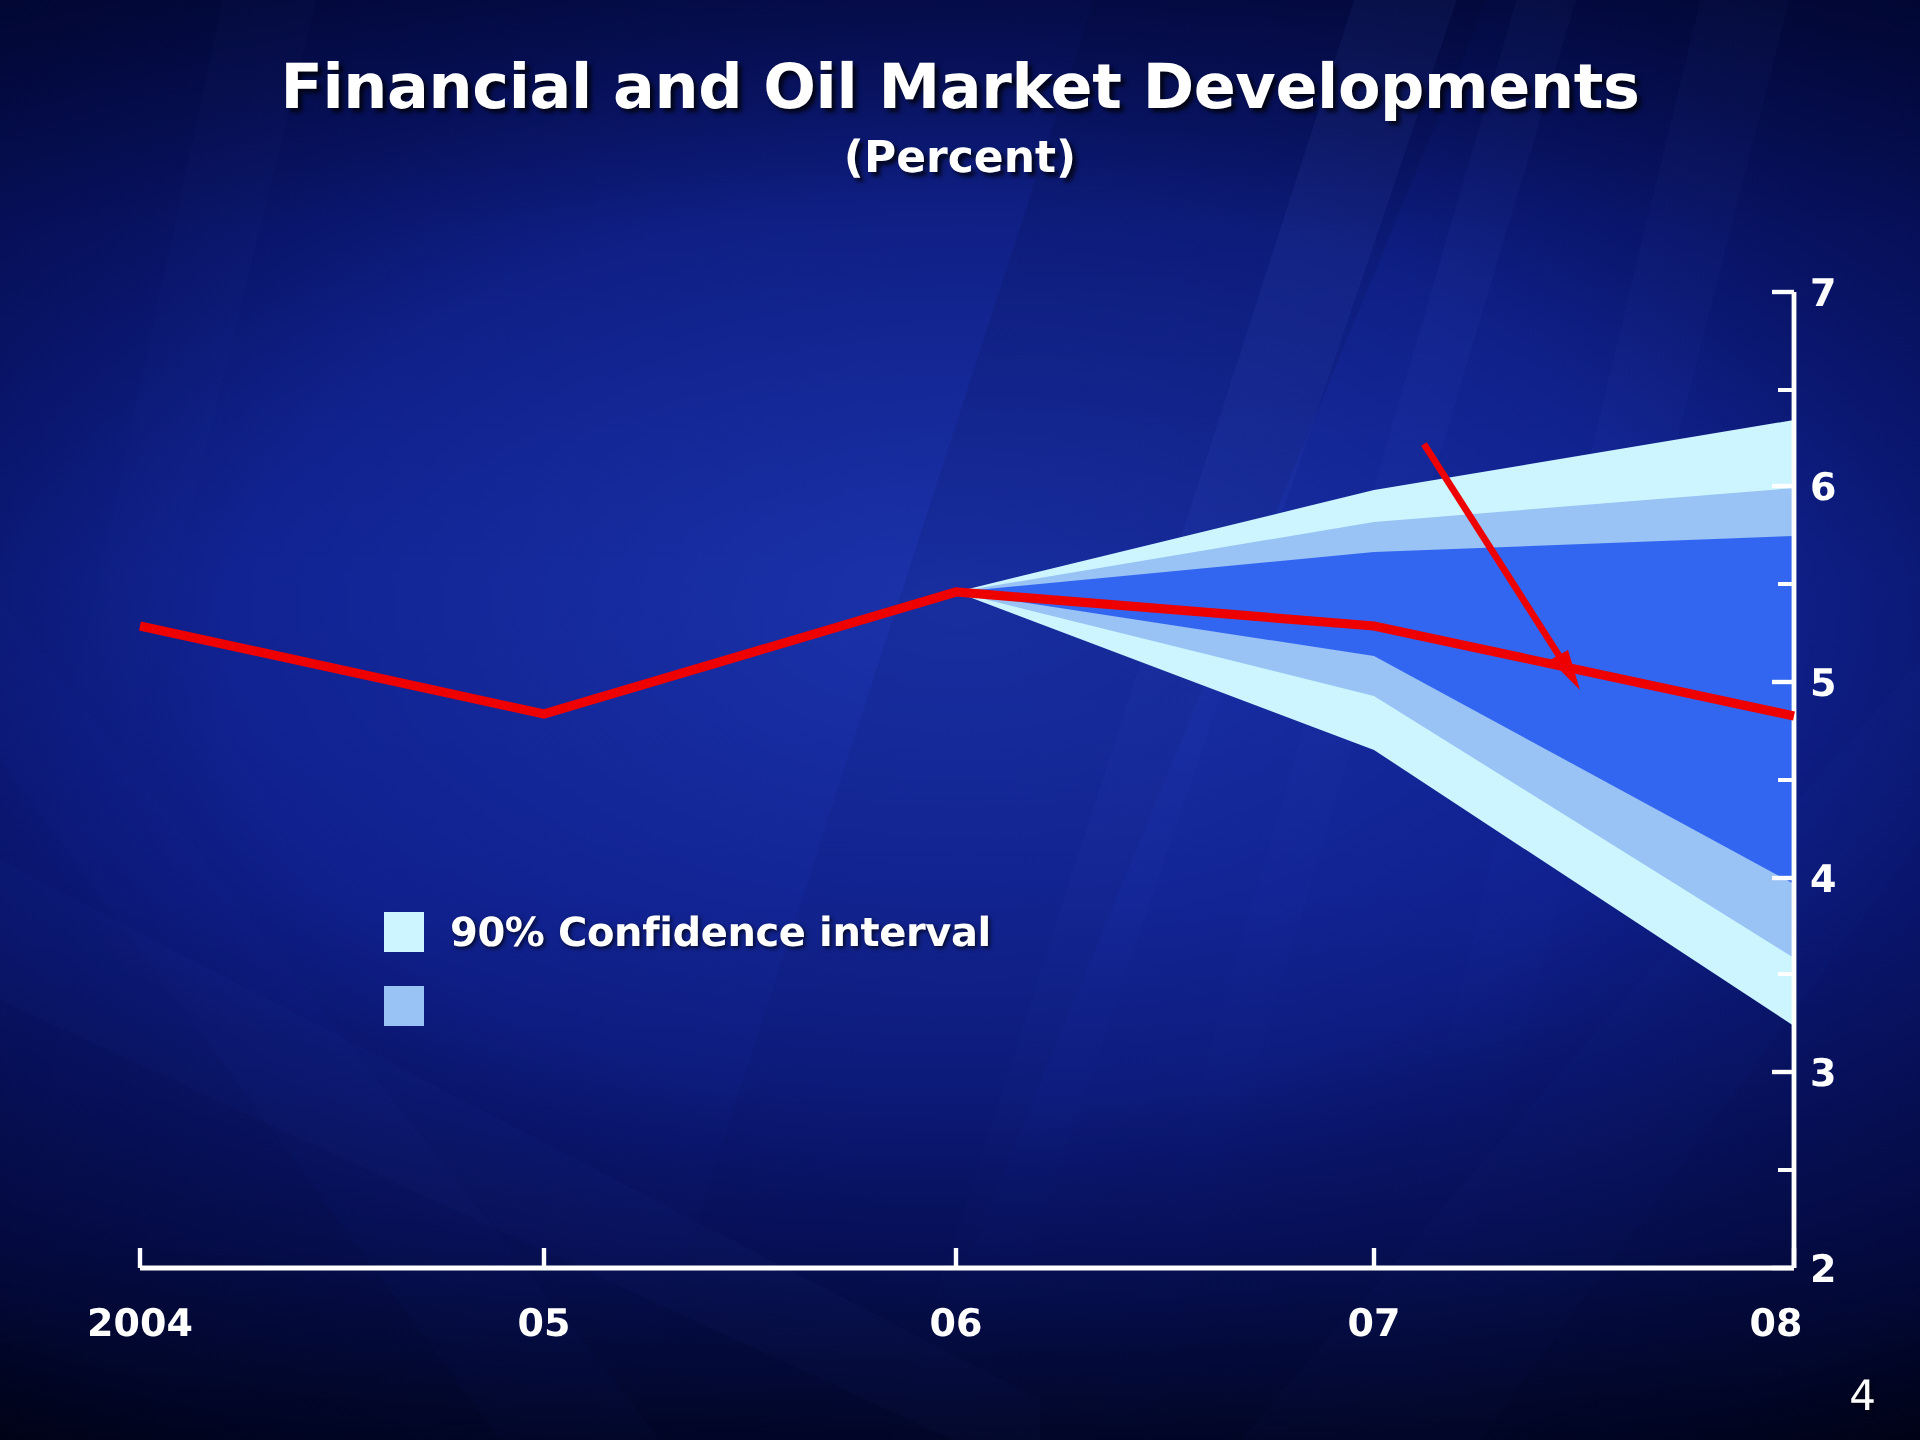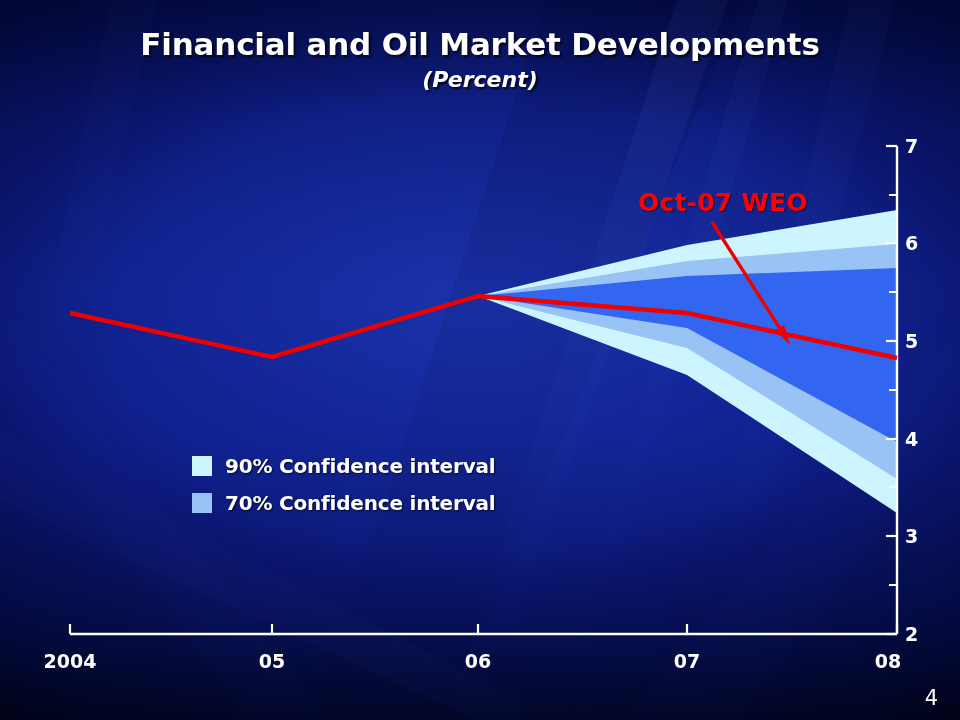--- a/index.html
+++ b/index.html
@@ -47,21 +47,20 @@
     font-weight: bold;
     line-height: 1.30;
     letter-spacing: -0.2px;
     text-shadow: 2px 2px 2px rgba(0,0,0,0.75);
     white-space: nowrap;
   }
   #subtitle {
     color: #ffffff;
     font-size: 22px;
     font-weight: bold;
-    font-style: italic;
     margin-top: 3px;
     text-shadow: 2px 2px 2px rgba(0,0,0,0.75);
   }
 
   
   #chart-svg {
     position: absolute;
     left: 0;
     top: 0;
     width: 960px;
@@ -227,28 +226,26 @@
     <text class="axis-label x-label" x="478" y="668">06</text>
     <text class="axis-label x-label" x="687" y="668">07</text>
     <text class="axis-label x-label" x="888" y="668">08</text>
 
     <path class="forecast-line" d="M 70 313 L 272 357 L 478 296 L 687 313 L 897 358"></path>
 
     <path class="pointer-line" d="M 712 222 L 786 338"></path>
     <path fill="#ee0000" d="M 790 345 L 775 330 L 784 325 Z"></path>
   </svg>
 
-  <div id="annotation">Oct-07 WEO</div>
 
   <div id="legend">
     <div class="legend-row">
       <span class="legend-swatch" style="background:#ccf5ff"></span>
       <span class="legend-text">90% Confidence interval</span>
     </div>
     <div class="legend-row">
       <span class="legend-swatch" style="background:#99c2f5"></span>
-      <span class="legend-text">70% Confidence interval</span>
     </div>
   </div>
 
   <div id="page-number">4</div>
 
 </div>
 
 </body></html>

